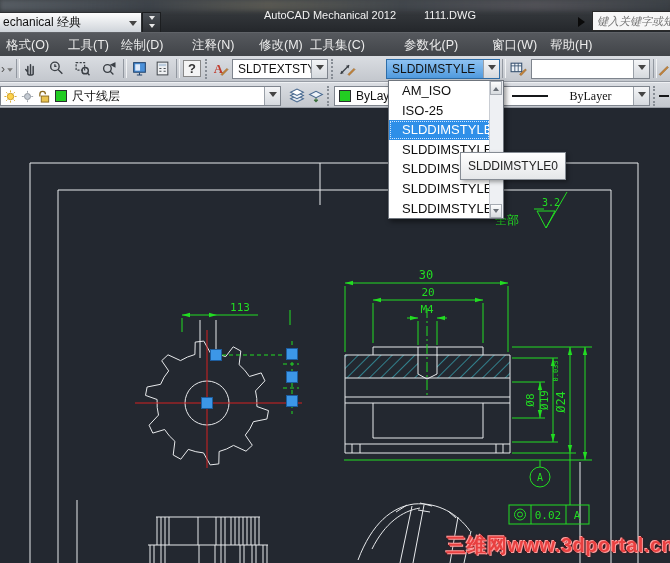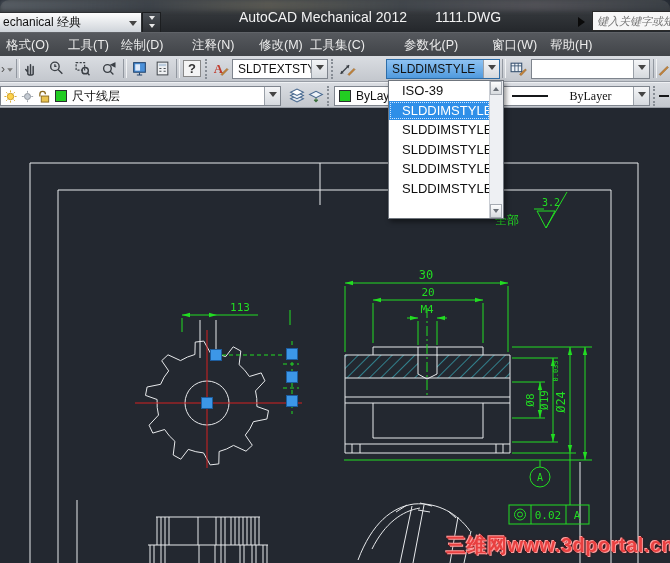--- a/index.html
+++ b/index.html
@@ -1,33 +1,33 @@
 <!DOCTYPE html>
 <html><head>
 <meta charset="utf-8">
 <style>
   html,body{margin:0;padding:0;background:#15171a;}
   .app{position:relative;width:670px;height:563px;overflow:hidden;background:#232830;
        font-family:"Liberation Sans",sans-serif;}
   
   .titlebar{position:absolute;left:0;top:0;width:670px;height:32px;z-index:6;
-    background:linear-gradient(#3e4246,#24272b);border-radius:9px;}
+    background:linear-gradient(#3e4246,#24272b);}
   .blurstrip{position:absolute;left:0;top:0;width:670px;height:11px;
     background:linear-gradient(90deg,rgba(130,140,150,.40),rgba(70,80,95,.25) 22%,rgba(160,150,120,.30) 40%,rgba(90,100,110,.22) 60%,rgba(140,130,140,.28) 80%,rgba(60,70,80,.25));
     filter:blur(2px);}
   .ws-combo{position:absolute;left:-4px;top:12px;width:144px;height:19px;
     background:linear-gradient(#fdfdfd,#cfd4da);border:1px solid #2e3134;
     display:flex;align-items:center;font-size:12px;color:#111;}
   .ws-combo .val{flex:1;padding-left:6px;white-space:nowrap;overflow:hidden;}
   .ws-combo .arr{width:16px;display:flex;justify-content:center;}
   .tri-d{width:0;height:0;border:4px solid transparent;border-top:5px solid #444;margin-top:5px;}
   .ws-over{position:absolute;left:142px;top:12px;width:17px;height:21px;background:linear-gradient(#4a4f55,#2a2d31);
     border:1px solid #1c1e20;display:flex;flex-direction:column;align-items:center;justify-content:center;gap:1px;}
   .ws-over .t{width:0;height:0;border:3px solid transparent;border-top:4px solid #e8e8e8;}
-  .title-text{position:absolute;left:170px;right:100px;top:9px;text-align:center;color:#f2f2f2;font-size:14px;}
+  .title-text{position:absolute;left:170px;right:100px;top:9px;text-align:center;color:#f2f2f2;font-size:11px;}
   .title-text .doc{margin-left:28px;}
   .srch-btn{position:absolute;left:578px;top:13px;width:12px;height:17px;display:flex;align-items:center;}
   .tri-r{width:0;height:0;border:5px solid transparent;border-left:7px solid #0a0a0a;}
   .srch{position:absolute;left:592px;top:11px;width:76px;height:18px;background:#f7f7f7;
     border:1px solid #2a2a2a;font-style:italic;font-size:11px;color:#8a8a8a;padding:0 0 0 4px;
     font-family:"Liberation Sans",sans-serif;}
   
   .menubar{position:absolute;left:0;top:32px;width:670px;height:32px;z-index:6;
     background:linear-gradient(#56595e,#3a3d41);border-top:1px solid #606368;box-sizing:border-box;}
   .menu-item{position:absolute;top:4px;color:#ececec;font-size:12.5px;padding:0 2px;cursor:default;}
@@ -367,29 +367,31 @@
           <span class="tri-d"></span>
         </span>
     </div>
     <div class="grip" style="left:653px"></div>
     <div class="tbtn" style="left:658px;width:12px">
       <span style="width:10px;border-top:2px solid #16181a"></span>
     </div>
   </div>
 
   <div class="ddlist">
-    <div class="dd-item">ISO-39</div>
+    <div class="dd-item">AM_ISO</div>
+    <div class="dd-item">ISO-25</div>
     <div class="dd-item sel">SLDDIMSTYLE</div>
     <div class="dd-item">SLDDIMSTYLE</div>
     <div class="dd-item">SLDDIMSTYLE</div>
     <div class="dd-item">SLDDIMSTYLE</div>
     <div class="dd-item">SLDDIMSTYLE</div>
     <div class="ddsb">
       <div class="sbbtn sbup">
           <span class="u"></span>
         </div>
       <div class="sbbtn sbdn">
           <span class="d"></span>
         </div>
     </div>
   </div>
+  <div class="tip">SLDDIMSTYLE0</div>
 
 </div>
 
 </body></html>

